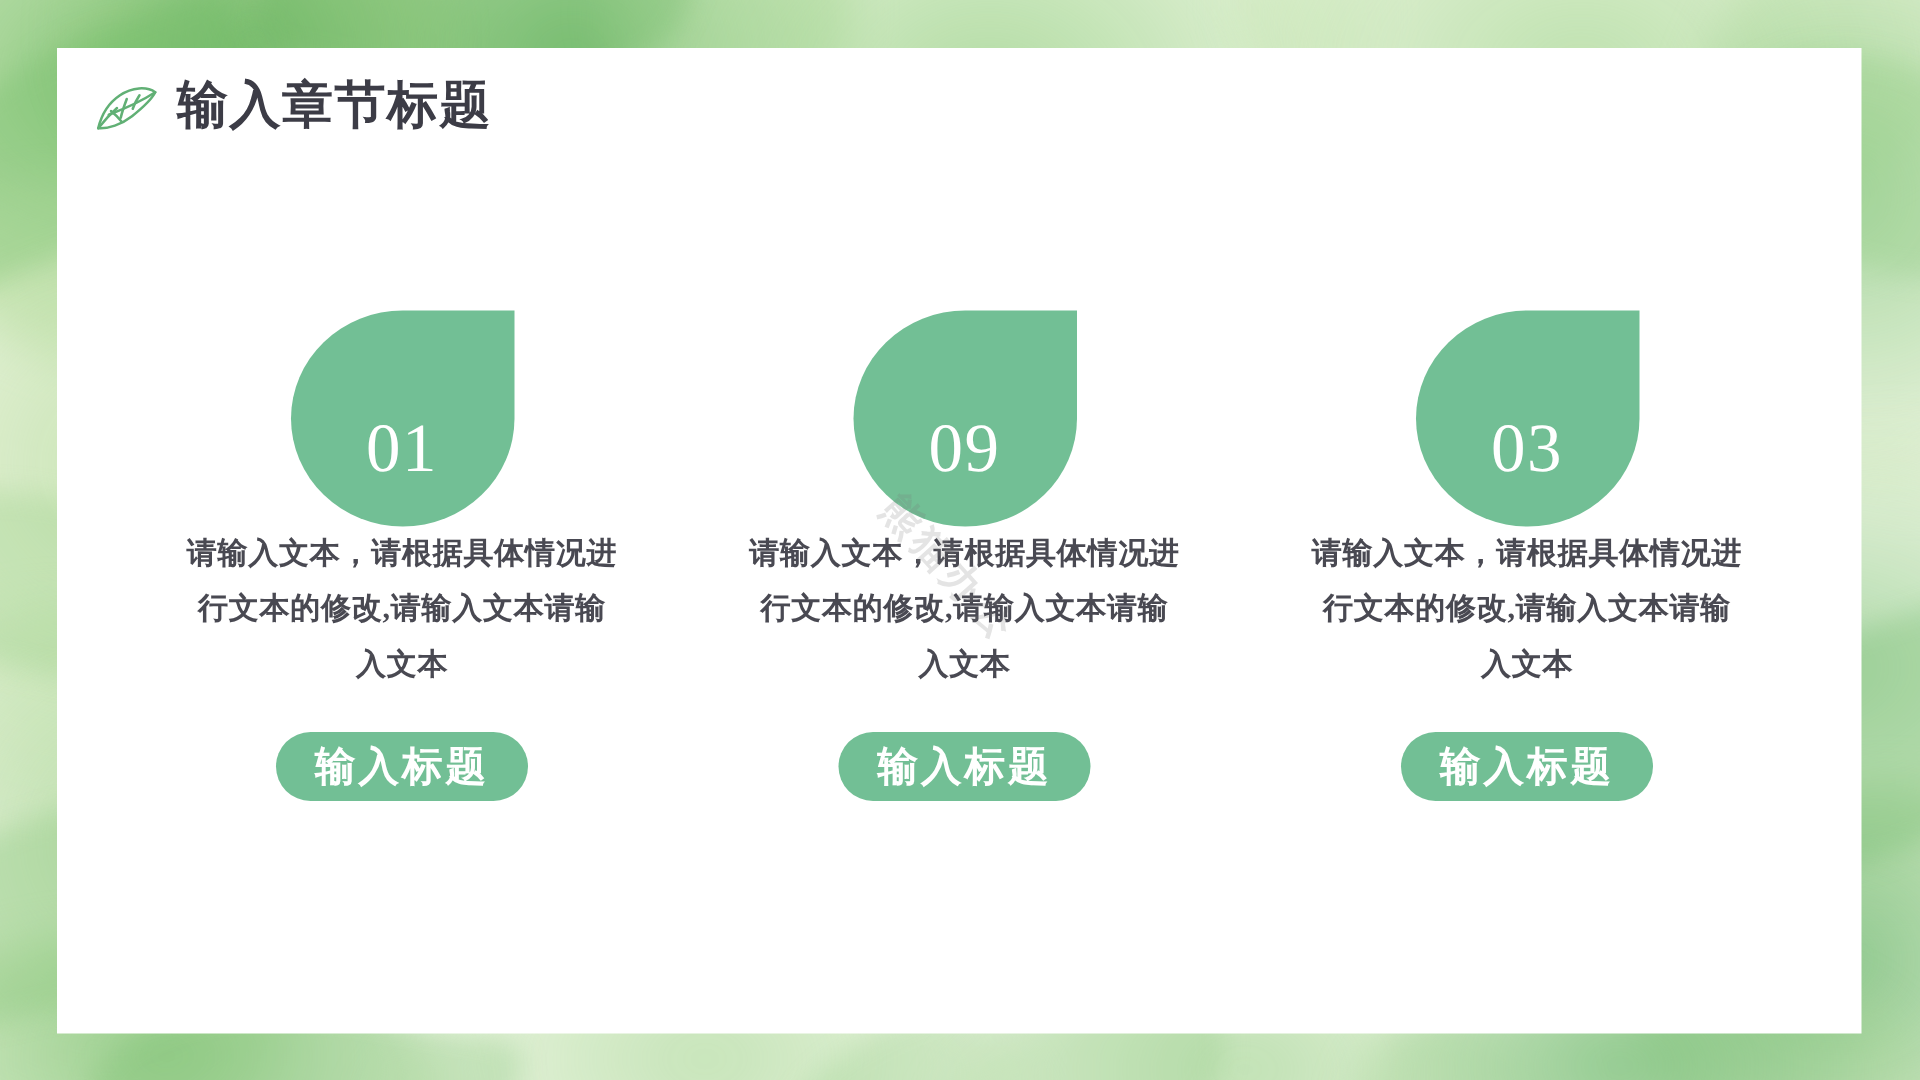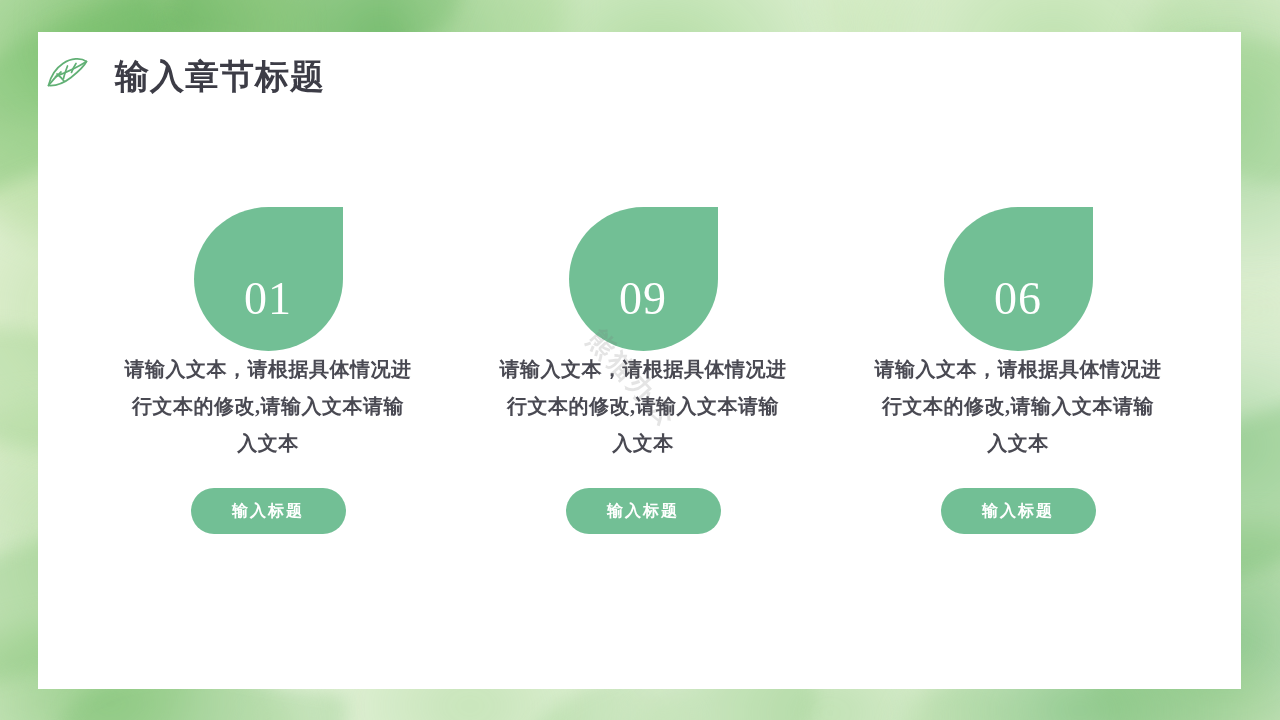--- a/index.html
+++ b/index.html
@@ -64,25 +64,25 @@
     left: 38px;
     top: 32px;
     width: 1203px;
     height: 657px;
     background: #ffffff;
   }
 
   
   #slide-header {
     position: absolute;
-    left: 7px;
+    left: 24px;
     top: 22px;
     display: flex;
-    align-items: flex-end;
-    gap: 24px;
+    align-items: flex-start;
+    gap: 10px;
   }
   #leaf-icon { width: 46px; height: 40px; display: block; flex: none; }
   #slide-title {
     font-family: "Liberation Serif", "DejaVu Serif", serif;
     font-weight: bold;
     font-size: 34px;
     line-height: 1;
     color: #3c3c46;
     letter-spacing: 1px;
     white-space: nowrap;
@@ -139,21 +139,21 @@
     margin-top: 26px;
     min-width: 155px;
     height: 46px;
     padding: 0 26px;
     border: none;
     border-radius: 23px;
     background: #72bf95;
     color: #ffffff;
     font-family: "Liberation Serif", "DejaVu Serif", serif;
     font-weight: bold;
-    font-size: 16px;
+    font-size: 27px;
     letter-spacing: 2px;
     cursor: pointer;
     display: flex;
     align-items: center;
     justify-content: center;
   }
 
   
   #watermark {
     position: absolute;
@@ -229,21 +229,21 @@
     <div class="column">
       <div class="drop-badge">
         <span class="drop-number">09</span>
       </div>
       <div class="column-text">请输入文本，请根据具体情况进行文本的修改,请输入文本请输入文本</div>
       <button class="column-button">输入标题</button>
     </div>
 
     <div class="column">
       <div class="drop-badge">
-        <span class="drop-number">06</span>
+        <span class="drop-number">03</span>
       </div>
       <div class="column-text">请输入文本，请根据具体情况进行文本的修改,请输入文本请输入文本</div>
       <button class="column-button">输入标题</button>
     </div>
 
   </div>
 
   <div id="watermark">熊猫办公</div>
 </div>
 

